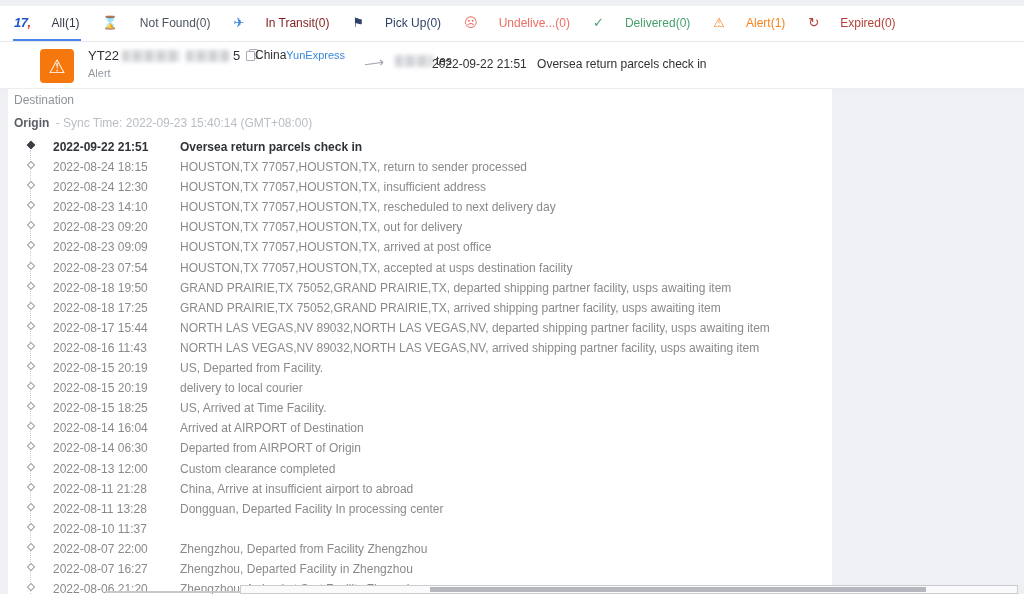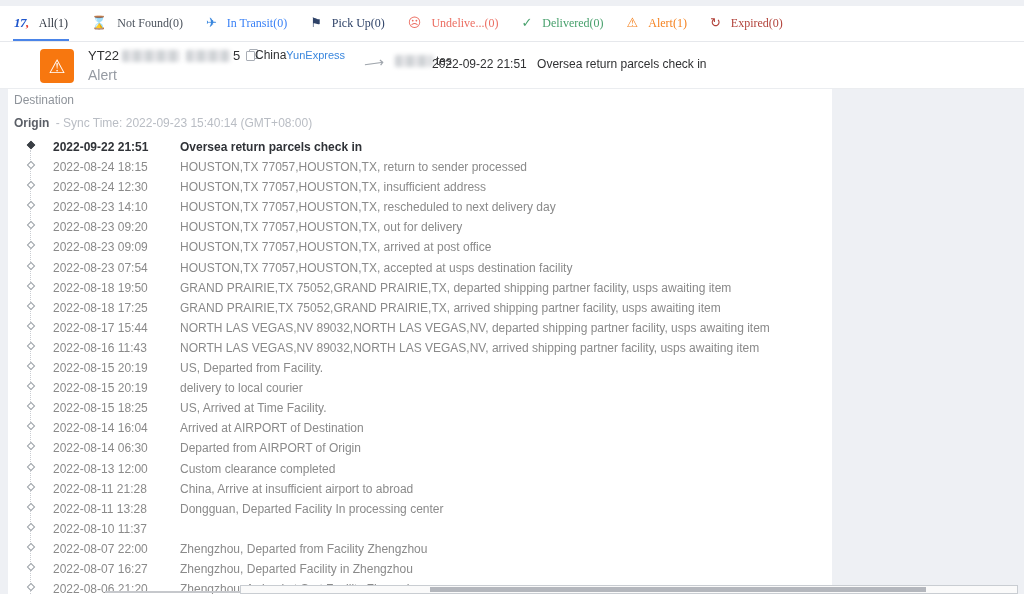--- a/index.html
+++ b/index.html
@@ -9,24 +9,23 @@
     font-family:"Liberation Sans","DejaVu Sans",sans-serif;
     -webkit-font-smoothing:antialiased;
   }
   
   .tabbar{
     position:absolute;top:6px;left:0;width:1024px;height:36px;
     background:#fff;border-bottom:1px solid #e6e8ec;box-sizing:border-box;
     display:flex;align-items:stretch;padding-left:13px;gap:21px;
   }
   .tab{
-    display:flex;align-items:center;gap:10px;font-size:12px;cursor:pointer;
+    display:flex;align-items:center;gap:21px;font-size:12px;cursor:pointer;
     box-sizing:border-box;border-bottom:2px solid transparent;padding:0 1px;
     white-space:nowrap;
-    font-family:Liberation Serif, serif;
   }
   .tab.active{border-bottom-color:#4a84e8}
   .ticon{font-size:13px;line-height:1}
   .tlabel{line-height:1}
   .logo17{color:#1f56cc;font-weight:700;font-style:italic;font-size:13px;letter-spacing:-.5px}
   .logo17::after{content:",";color:#e23b30;font-weight:700}
   
   .shiprow{
     position:absolute;top:42px;left:0;width:1024px;height:47px;background:#fff;
     border-bottom:1px solid #ebedf0;box-sizing:border-box;
@@ -40,21 +39,21 @@
   .trackline{display:flex;align-items:center;font-size:13px;color:#303133}
   .blur{
     display:inline-block;height:12px;border-radius:2px;margin:0 3px;
     background:repeating-linear-gradient(90deg,#cdd0d4 0 6px,#e4e5e7 6px 12px);
     filter:blur(2px);
   }
   .b58{width:58px}.b44{width:44px}.b38{width:38px}
   .copy-icon{position:relative;display:inline-block;width:12px;height:13px;margin-left:6px;cursor:pointer}
   .copy-icon::after{content:"";position:absolute;left:3px;top:0;width:7px;height:8px;border:1px solid #a8adb5;border-radius:1px}
   .copy-icon::before{content:"";position:absolute;left:0;bottom:1px;width:7px;height:8px;border:1px solid #a8adb5;border-radius:1px;background:#fff;z-index:1}
-  .substatus{font-size:14px;color:#959aa2;margin-top:4px}
+  .substatus{font-size:11px;color:#959aa2;margin-top:4px}
   .route{position:absolute;left:255px;top:6px;width:100px;display:flex;flex-direction:row;align-items:center}
   .route .origin{font-size:12px;color:#303133;line-height:1.2}
   .route .carrier{font-size:11px;color:#3a87de;line-height:1.3;cursor:pointer}
   .route-arrow{position:absolute;left:364px;top:13px;color:#a0a6ad;font-size:14px;transform:rotate(-8deg)}
   .destgroup{position:absolute;left:392px;top:12px;display:flex;align-items:center;font-size:12px;color:#303133}
   .lastevent{position:absolute;left:432px;top:15px;font-size:12px;color:#303133;white-space:nowrap}
   .lastevent .t{margin-right:7px}
   
   .panel{position:absolute;top:89px;left:8px;width:824px;bottom:0;background:#fff}
   .dest-label{position:absolute;left:6px;top:4px;font-size:12px;color:#8f949b}
@@ -84,21 +83,21 @@
     <div class="tab active">
     <span class="ticon logo17">17</span>
     <span class="tlabel" style="color: rgb(51, 58, 69);">All(1)</span>
   </div>
     <div class="tab">
     <span class="ticon" style="color: rgb(138, 144, 153);">⌛</span>
     <span class="tlabel" style="color: rgb(77, 84, 94);">Not Found(0)</span>
   </div>
     <div class="tab">
     <span class="ticon" style="color: rgb(58, 135, 222);">✈</span>
-    <span class="tlabel" style="color: #3b82f6;">In Transit(0)</span>
+    <span class="tlabel" style="color: #7f1d1d;">In Transit(0)</span>
   </div>
     <div class="tab">
     <span class="ticon" style="color: rgb(47, 67, 104);">⚑</span>
     <span class="tlabel" style="color: rgb(47, 67, 104);">Pick Up(0)</span>
   </div>
     <div class="tab">
     <span class="ticon" style="color: rgb(236, 110, 98);">☹</span>
     <span class="tlabel" style="color: rgb(236, 110, 98);">Undelive...(0)</span>
   </div>
     <div class="tab">

